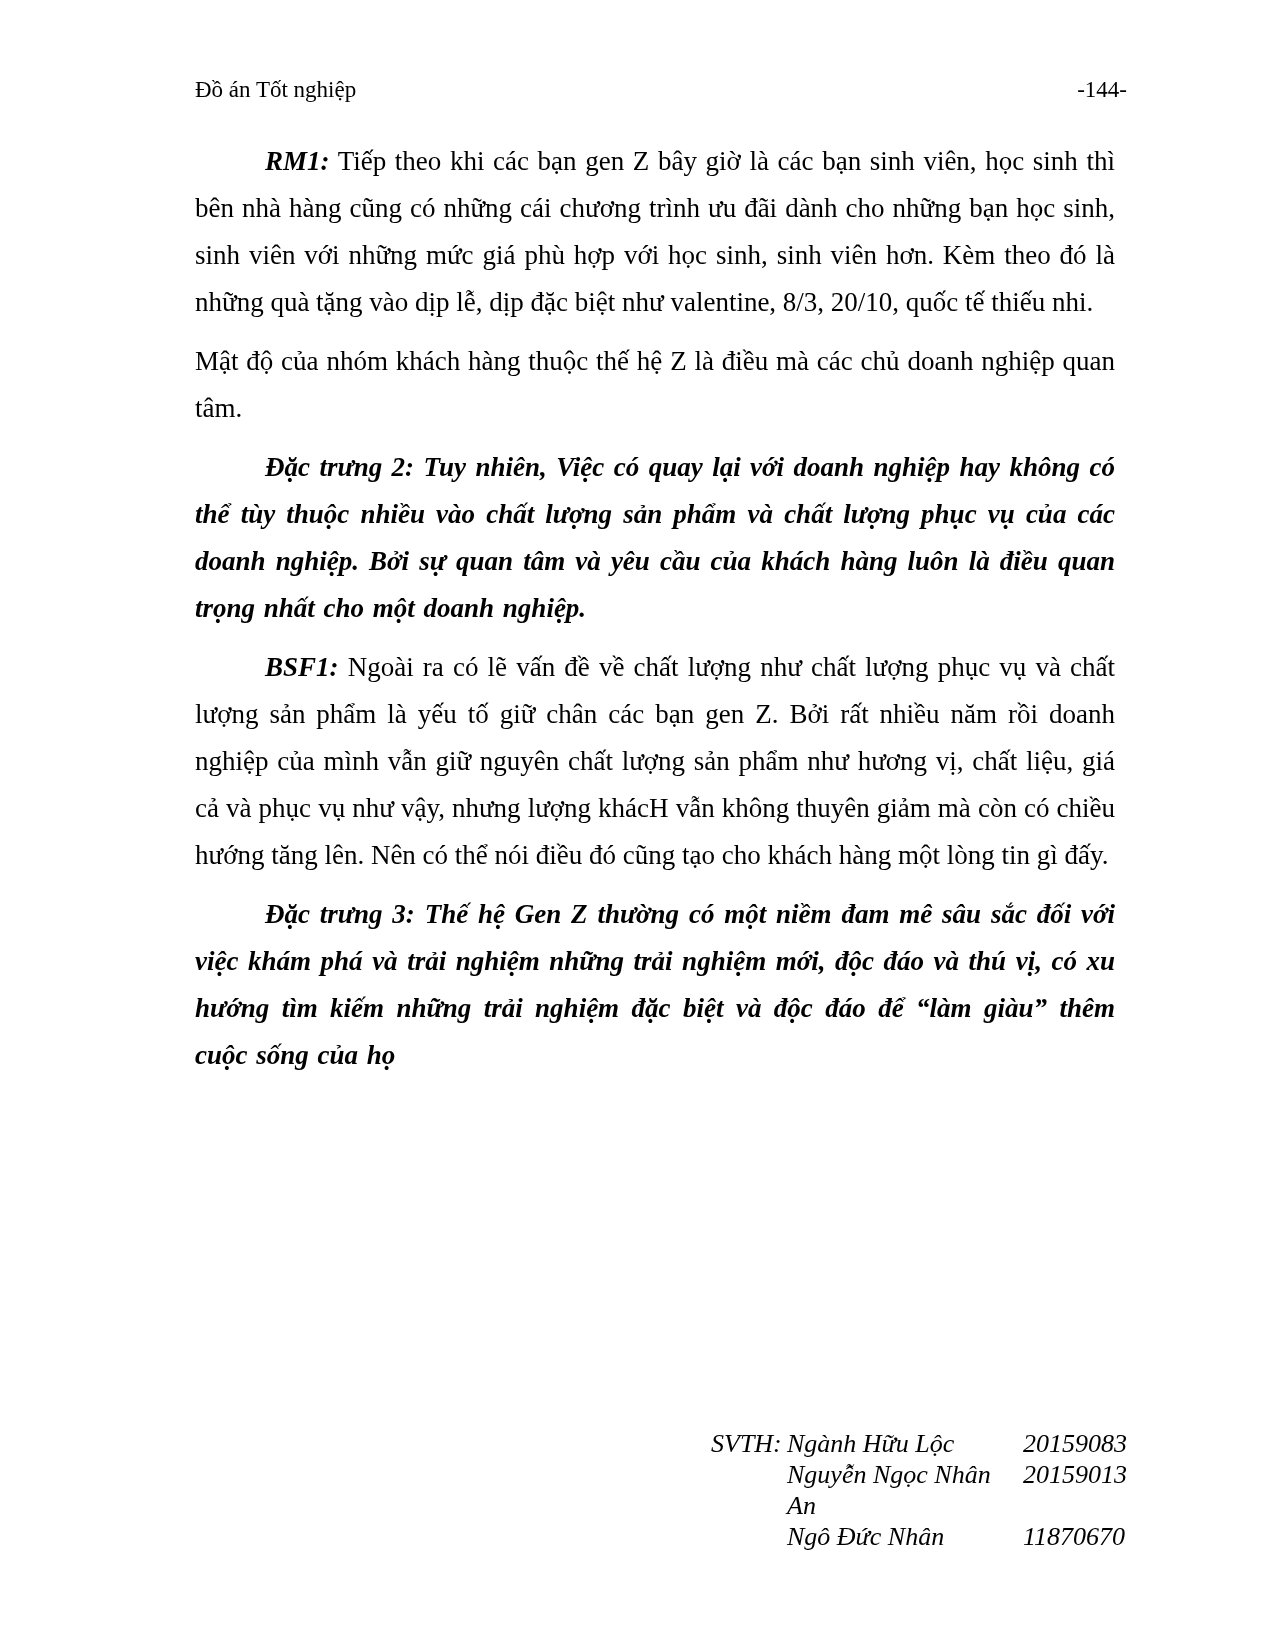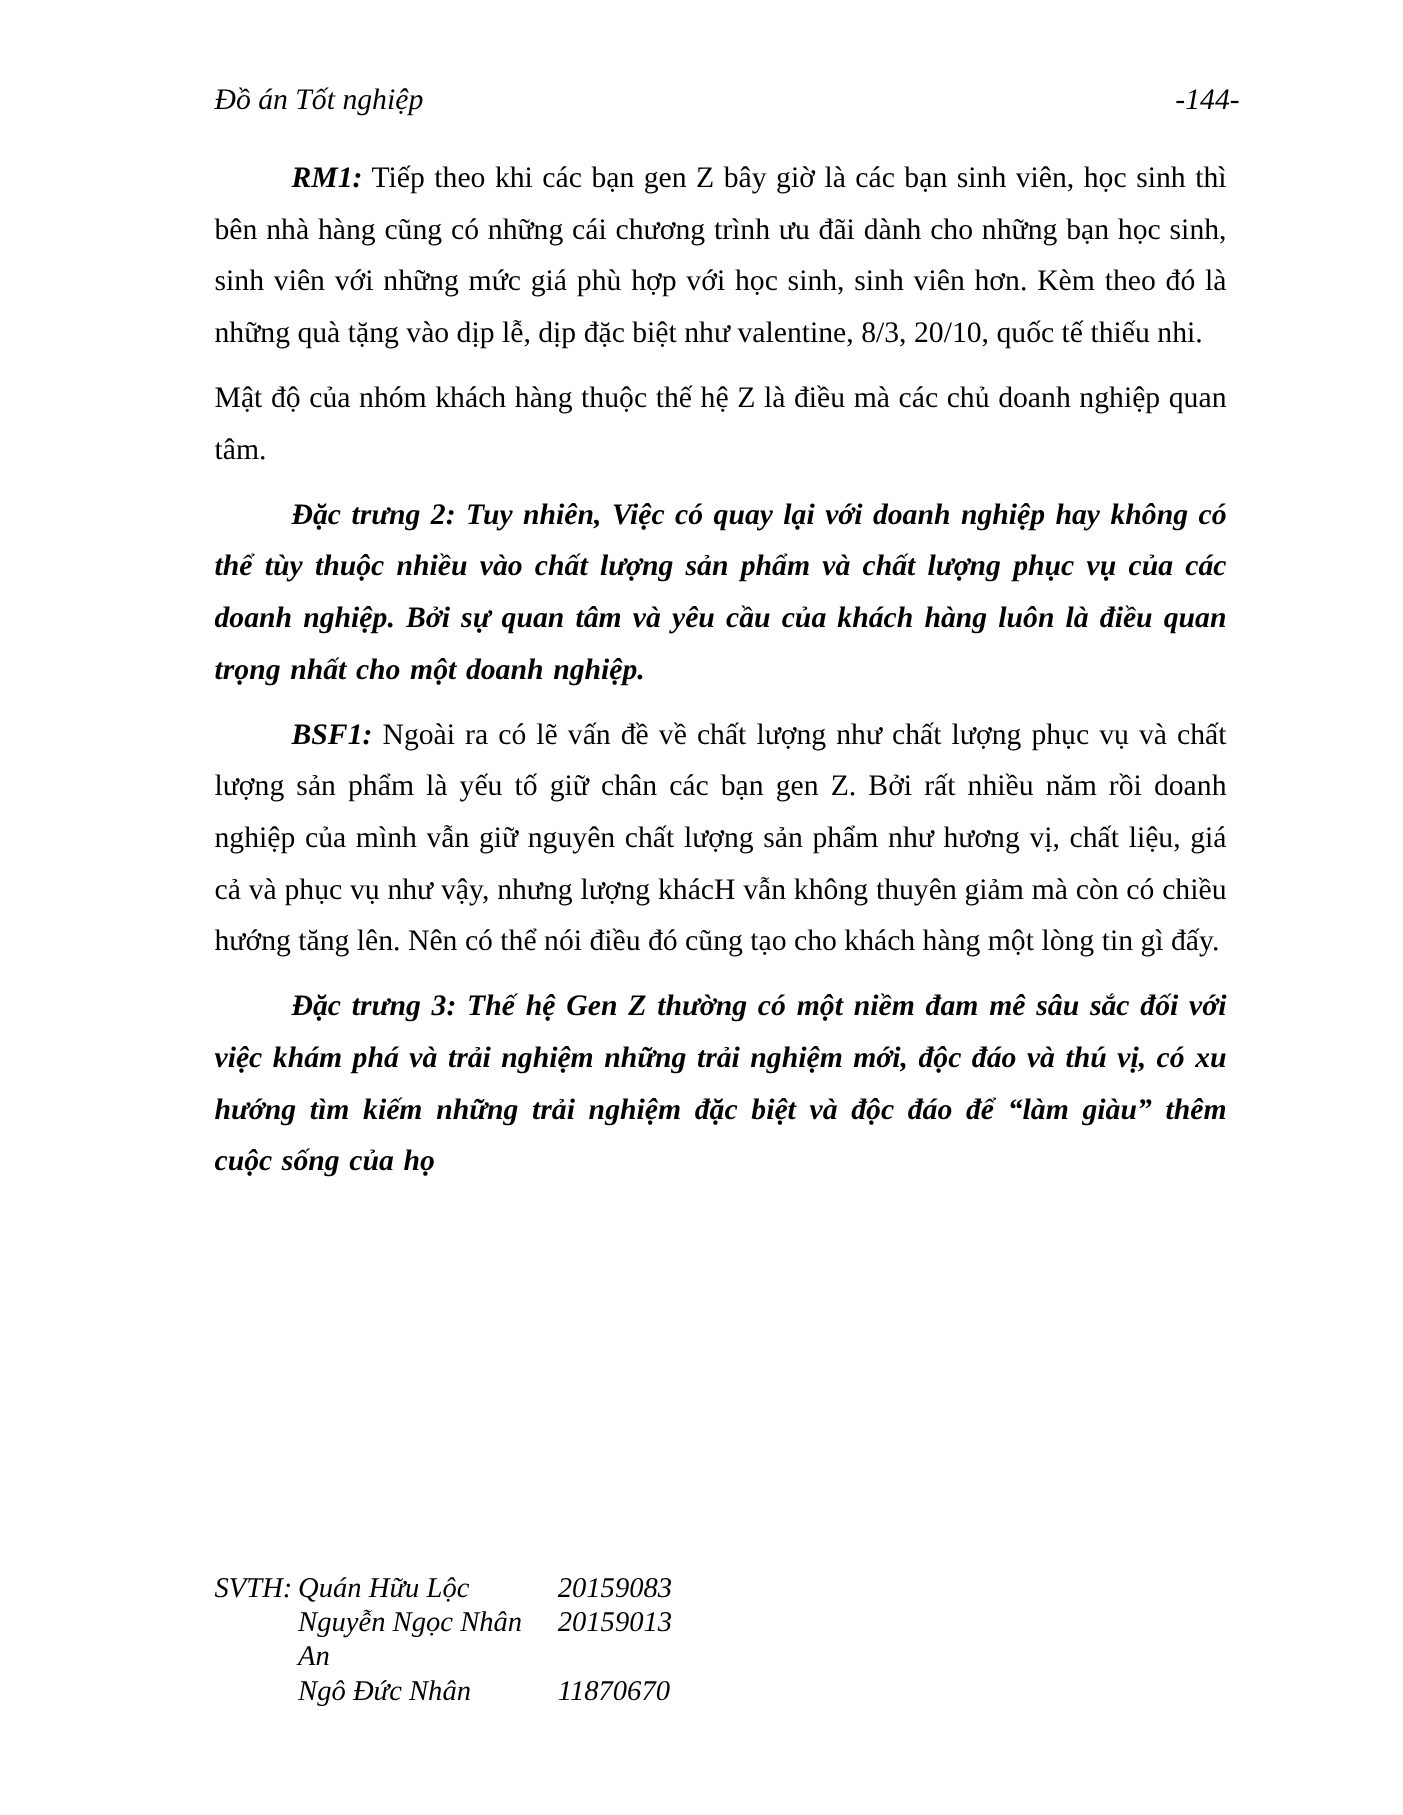--- a/index.html
+++ b/index.html
@@ -17,22 +17,21 @@
     overflow: hidden;
   }
   .header {
     position: absolute;
     top: 70px;
     left: 195px;
     right: 148px;
     display: flex;
     justify-content: space-between;
     align-items: baseline;
-    font-style: italic;
-    font-size: 27px;
+    font-size: 23px;
     line-height: 40px;
   }
   .content {
     position: absolute;
     top: 138px;
     left: 195px;
     width: 932px;
   }
   p.para {
     margin: 0 12px 12px 0;
@@ -52,21 +51,21 @@
     font-weight: bold;
     font-style: italic;
     word-spacing: 2px;
   }
   .footer {
     position: absolute;
     top: 1428px;
     left: 195px;
     right: 148px;
     display: flex;
-    justify-content: space-between;
+    justify-content: flex-end;
     font-style: italic;
     font-size: 26px;
     line-height: 31px;
     gap: 11px;
   }
   .footer-left {
     display: grid;
     grid-template-columns: 76px 236px auto;
   }
   .footer-right {
@@ -93,21 +92,21 @@
 
   <p class="para"><span class="lead">BSF1:</span><span class="body"> Ngoài ra có lẽ vấn đề về chất lượng như chất lượng phục vụ và chất lượng sản phẩm là yếu tố giữ chân các bạn gen Z. Bởi rất nhiều năm rồi doanh nghiệp của mình vẫn giữ nguyên chất lượng sản phẩm như hương vị, chất liệu, giá cả và phục vụ như vậy, nhưng lượng khácH vẫn không thuyên giảm mà còn có chiều hướng tăng lên. Nên có thể nói điều đó cũng tạo cho khách hàng một lòng tin gì đấy.</span></p>
 
   <p class="para em-all"><span class="lead">Đặc trưng 3:</span><span class="body"> Thế hệ Gen Z thường có một niềm đam mê sâu sắc đối với việc khám phá và trải nghiệm những trải nghiệm mới, độc đáo và thú vị, có xu hướng tìm kiếm những trải nghiệm đặc biệt và độc đáo để “làm giàu” thêm cuộc sống của họ</span></p>
 
 </div>
 
   <div class="footer">
     <div class="footer-left" id="footer-left">
         <div>SVTH:</div>
-        <div>Quán Hữu Lộc</div>
+        <div>Ngành Hữu Lộc</div>
         <div>20159083</div>
         <div></div>
         <div>Nguyễn Ngọc Nhân An</div>
         <div>20159013</div>
         <div></div>
         <div>Ngô Đức Nhân</div>
         <div>11870670</div>
       </div>
   </div>
 

